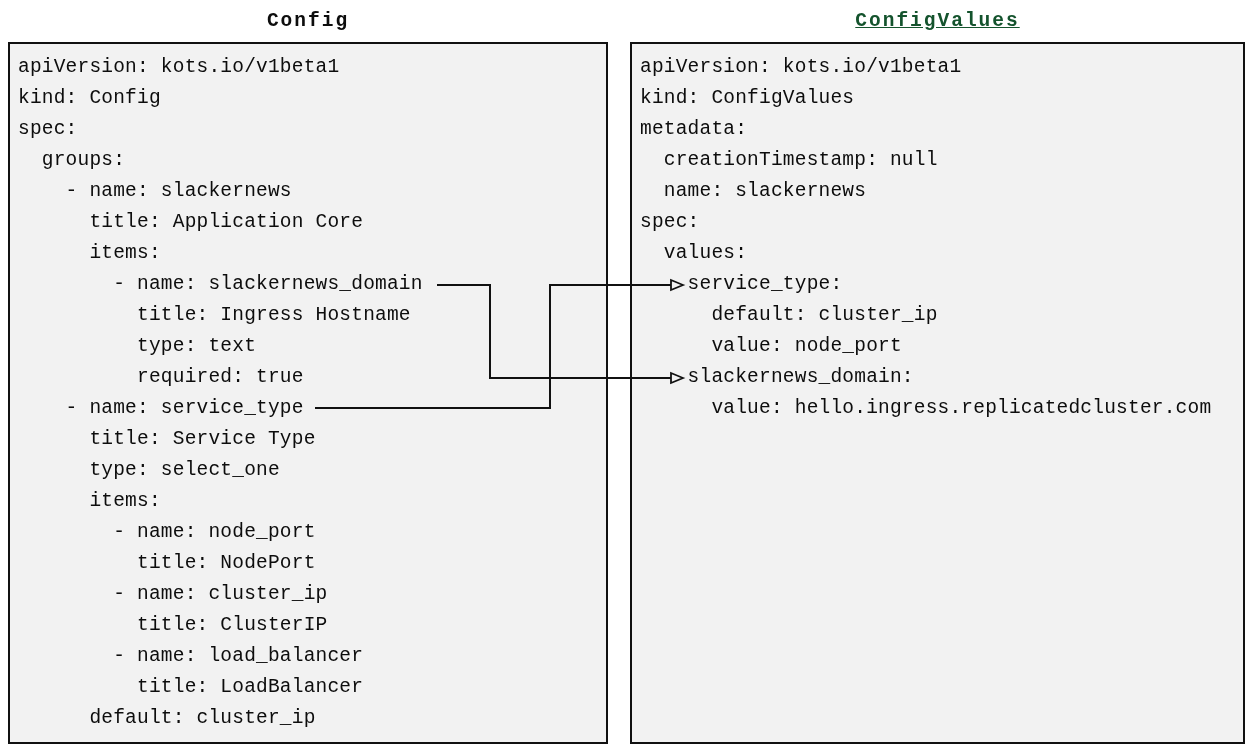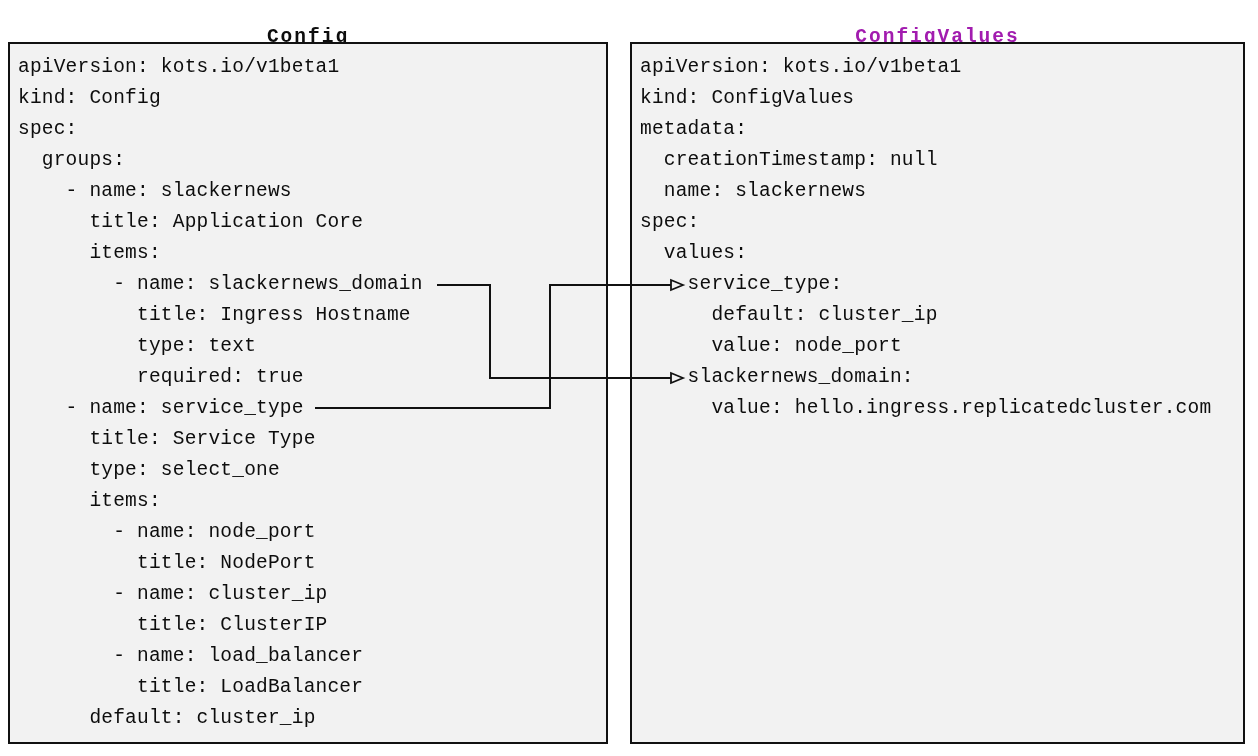--- a/index.html
+++ b/index.html
@@ -18,21 +18,20 @@
   .panel-title {
     position: absolute;
     top: 6px;
     height: 30px;
     line-height: 30px;
     text-align: center;
     font-weight: bold;
     font-size: 19.5px;
     letter-spacing: 2px;
     color: #0d0d0d;
-    margin-top: 16px;
   }
   #title-config   { left: 8px;   width: 600px; }
   #title-configvalues { left: 630px; width: 615px; }
   .panel {
     position: absolute;
     top: 42px;
     height: 698px;
     background: #f2f2f2;
     border: 2px solid #111111;
     box-sizing: content-box;
@@ -59,21 +58,21 @@
     pointer-events: none;
   }
 </style>
 </head>
 <body>
 
 <div class="canvas">
 
   <div class="panel-title" id="title-config" style="color: rgb(13, 13, 13);">Config</div>
 
-  <div class="panel-title" id="title-configvalues" style="color: #a21caf;">ConfigValues</div>
+  <div class="panel-title" id="title-configvalues" style="color: #14532d; text-decoration: underline;">ConfigValues</div>
 
   <div class="panel" id="panel-config" style="background: rgb(242, 242, 242); border-color: rgb(17, 17, 17);">
     <pre id="code-config" style="color: rgb(13, 13, 13);">apiVersion: kots.io/v1beta1
 kind: Config
 spec:
   groups:
     - name: slackernews
       title: Application Core
       items:
         - name: slackernews_domain

